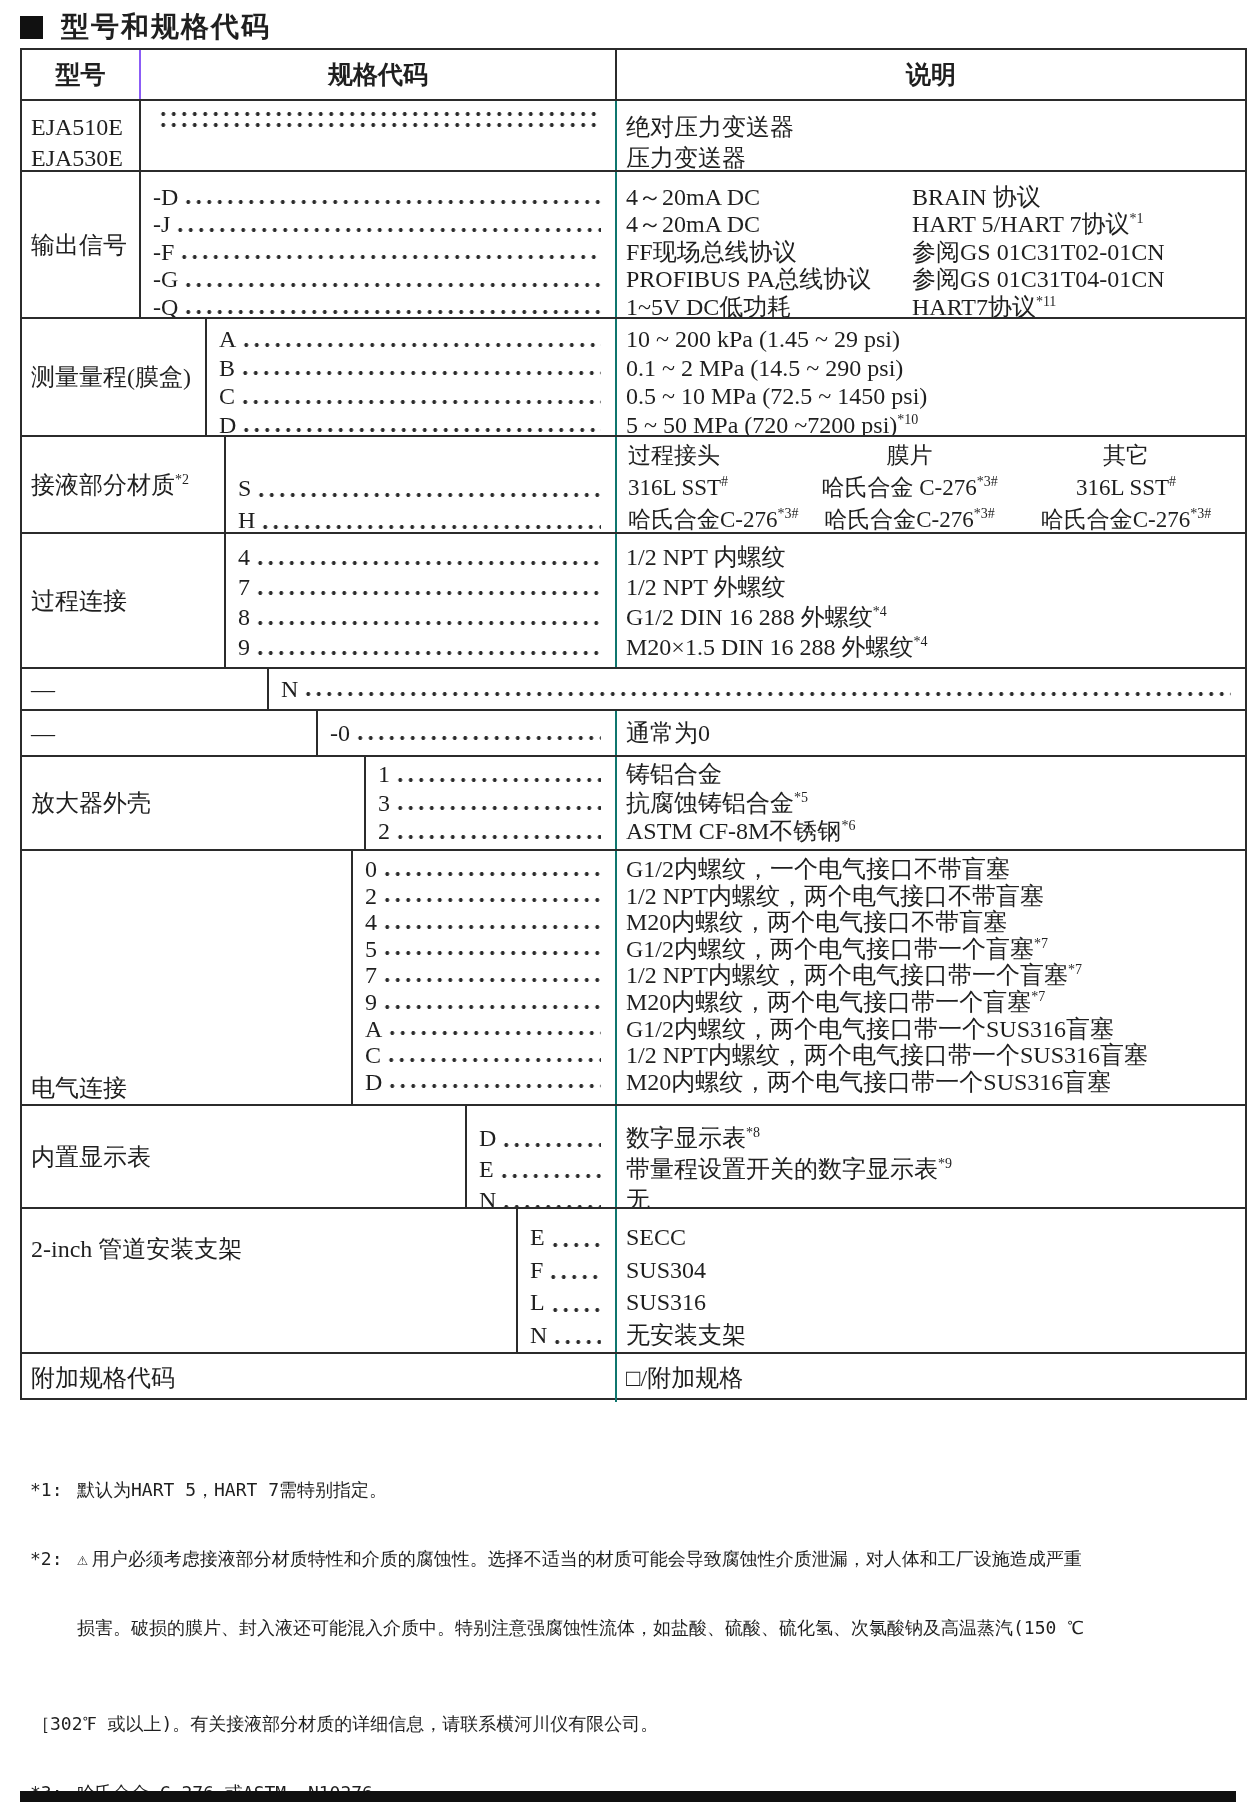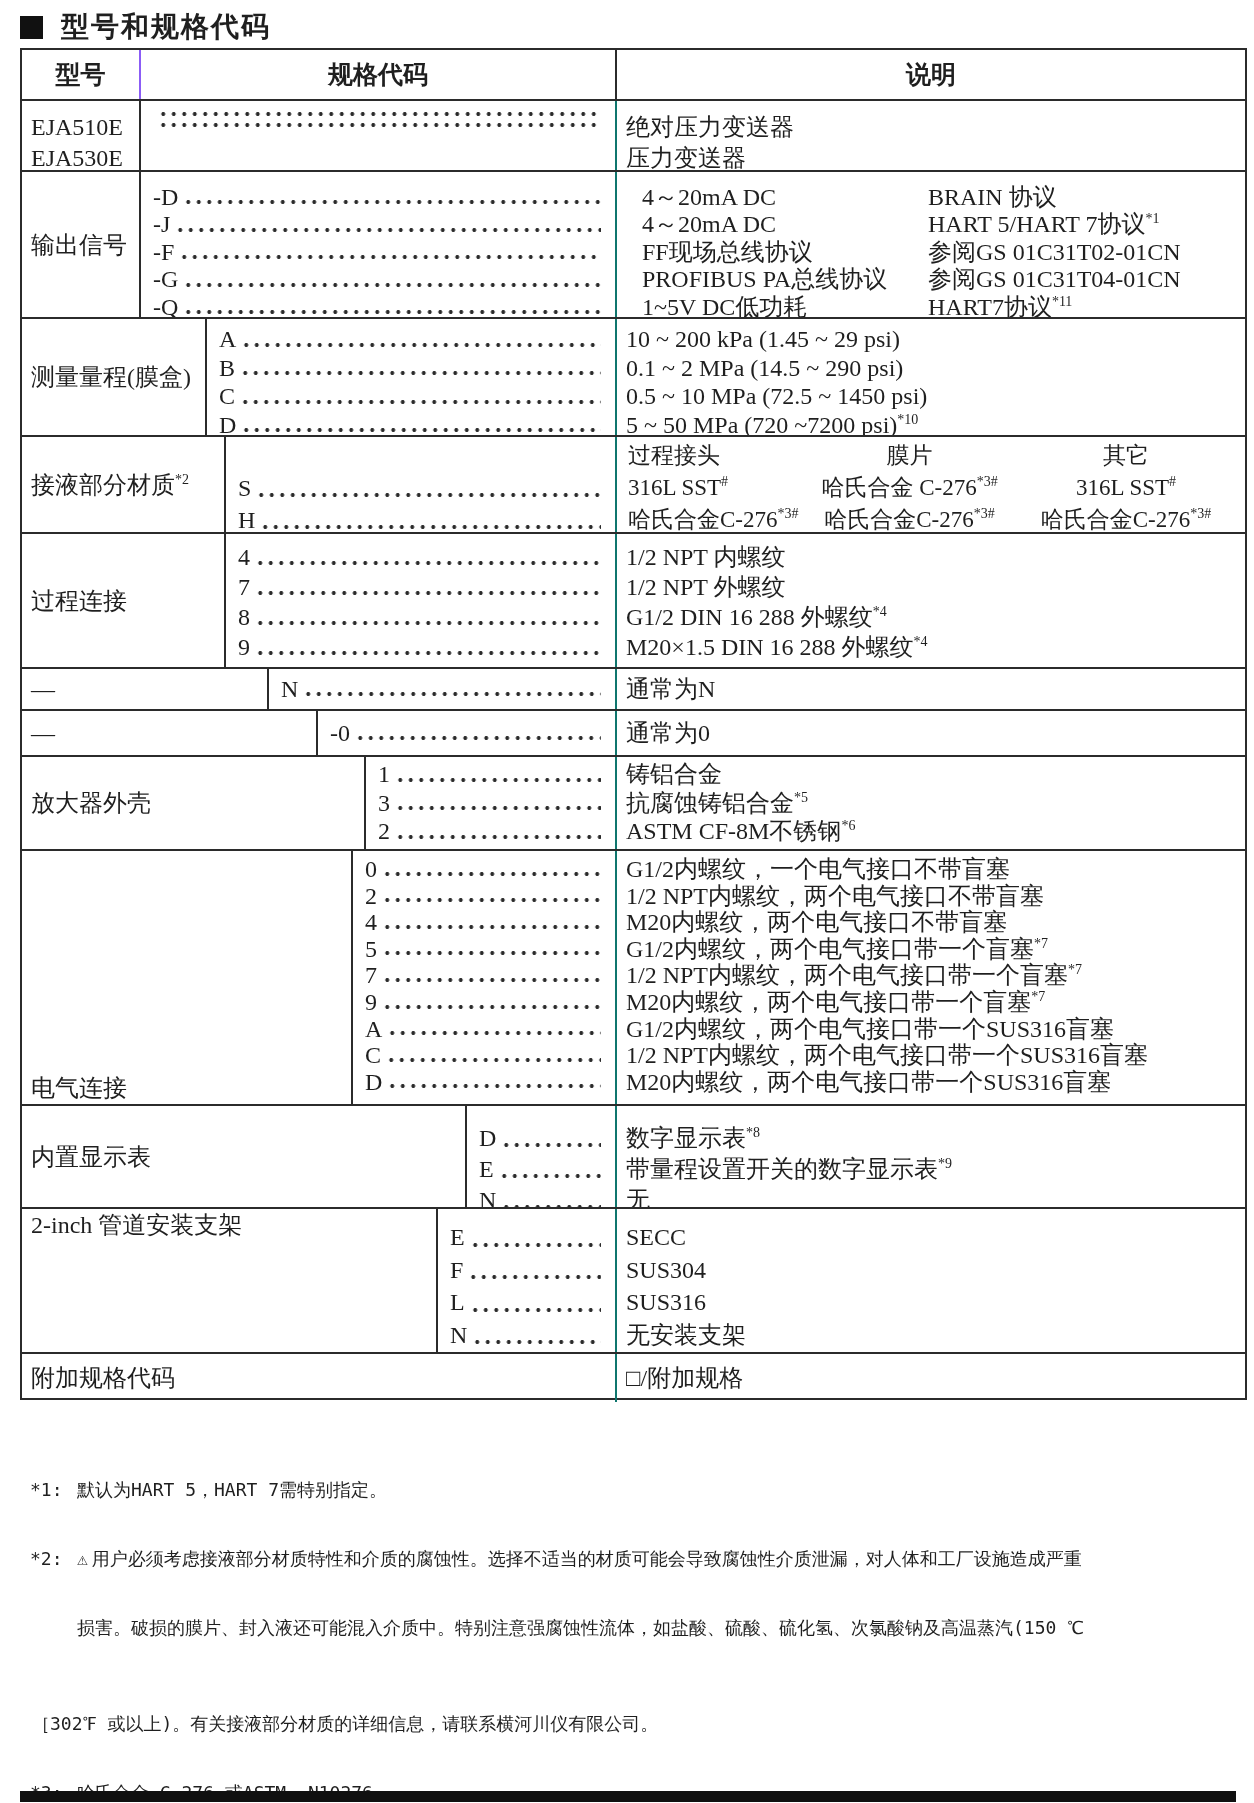--- a/index.html
+++ b/index.html
@@ -46,26 +46,26 @@
       #r4 .c-code .lines{padding-top:35px;}
       #r4 .c-desc{font-size:23px;padding-left:0;}
   #r5{height:135px;} #r5 .c-label{width:202px;} #r5 .lines{padding-top:8px;line-height:30px;}
   #r6{height:42px;}  #r6 .c-label{width:245px;}
   #r7{height:46px;}  #r7 .c-label{width:294px;}
   #r6 .lines,#r7 .lines,#r12 .lines{height:100%;display:flex;flex-direction:column;justify-content:center;}
   #r8{height:94px;}  #r8 .c-label{width:342px;} #r8 .lines{padding-top:3px;line-height:28.5px;}
   #r9{height:255px;} #r9 .c-label{width:329px;align-items:flex-end;padding-top:68px;}
       #r9 .lines{padding-top:5px;line-height:26.6px;}
   #r10{height:103px;}#r10 .c-label{width:443px;} #r10 .lines{padding-top:17px;line-height:31px;}
-  #r11{height:145px;}#r11 .c-label{width:414px;align-items:flex-start;}
+  #r11{height:145px;}#r11 .c-label{width:494px;align-items:flex-start;padding-top:24px;}
       #r11 .lines{padding-top:12px;line-height:32.5px;}
   #r12{height:50px;} #r12 .c-label{width:593px;}
 
   
-  #r2 .desc-line{position:relative;margin-left:16px;}
+  #r2 .desc-line{position:relative;}
   #r2 .dr{position:absolute;left:286px;top:0;}
 
   
   .mat-grid{display:grid;grid-template-columns:195px 195px auto;}
   .mat-grid .mc{text-align:center;white-space:nowrap;}
   .mat-grid .mc1{text-align:left;white-space:nowrap;}
 
   
   #footnotes{position:absolute;left:30px;top:1432px;width:1190px;
              font-family:"DejaVu Sans Mono","Liberation Mono",monospace;
@@ -270,25 +270,20 @@
         <span>—</span>
       </div>
       <div class="c-code">
         <div class="lines">
           <div class="code-line">
               <span class="code">N</span>
               <span class="leader"></span>
             </div>
         </div>
       </div>
-      <div class="c-desc">
-        <div class="lines">
-          <div class="desc-line">通常为N</div>
-        </div>
-      </div>
     </div>
 
     <div class="t-row" id="r7">
       <div class="c-label">
         <span>—</span>
       </div>
       <div class="c-code">
         <div class="lines">
           <div class="code-line">
               <span class="code">-0</span>

